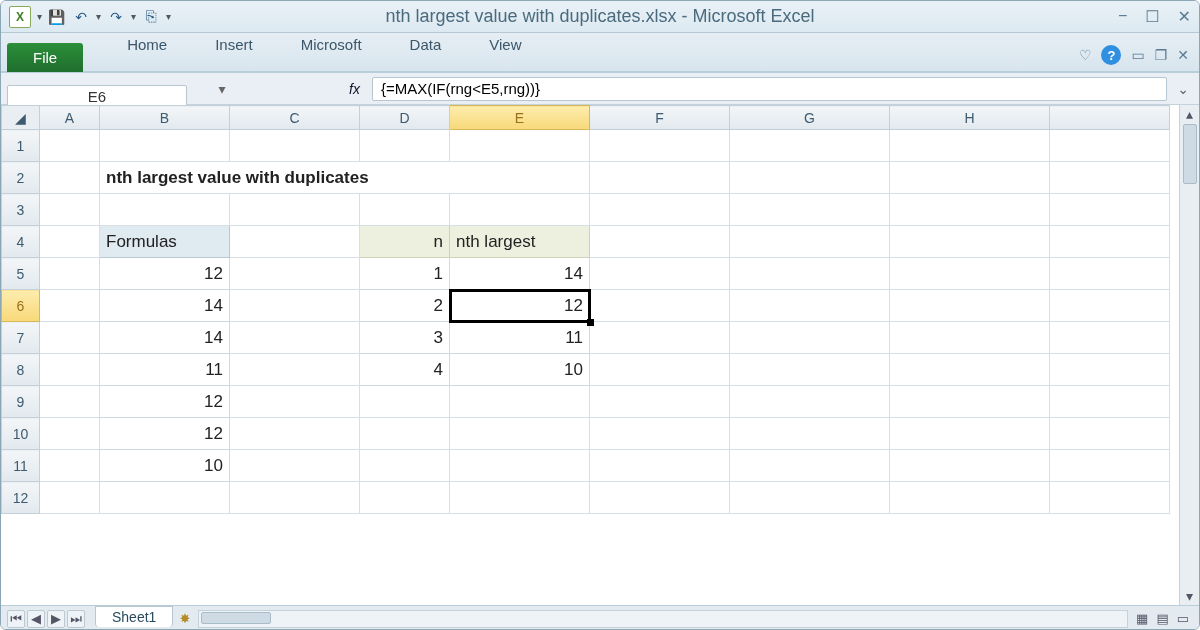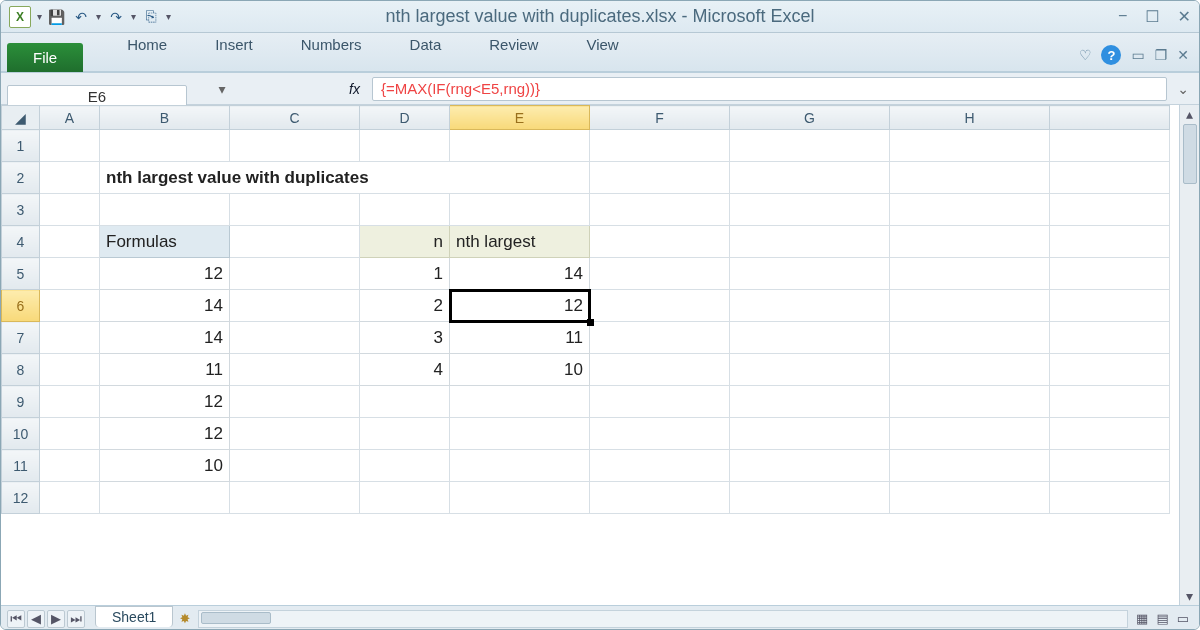--- a/index.html
+++ b/index.html
@@ -69,21 +69,21 @@
   }
   .namebox {
     width: 180px; height:24px; background:#fff; border:1px solid #b7c6d1;
     display:flex; align-items:center; padding:0 10px; font-size:15px; color:#333;
     border-radius:2px; justify-content:center;margin-top:16px;
   }
   .namebox-dd { width:18px; display:flex; justify-content:center; color:#666; margin-left:20px;}
   .fx-label { font-style:italic; color:#0f172a; font-size:14px; padding:0 6px;}
   .formula-input {
     flex:1; height:24px; background:#fff; border:1px solid #b7c6d1; border-radius:2px;
-    display:flex; align-items:center; padding:0 8px; font-size:15px; color:#ef4444;
+    display:flex; align-items:center; padding:0 8px; font-size:15px; color:#000000;
   }
   .fbar-expand { width:20px; color:#666; text-align:center; cursor:pointer;}
 
   
   .sheet-wrap { position:relative; height: calc(630px - 32px - 40px - 32px - 26px); display:flex; }
   .grid-area { flex:1; overflow:hidden; position:relative; background:#fff;}
   .vscroll { width:20px; background:#e9eef2; border-left:1px solid #c4d2dc; display:flex; flex-direction:column; align-items:center;}
   .vscroll .arrow { height:18px; width:100%; display:flex;align-items:center;justify-content:center;color:#556;}
   .vscroll .thumb { width:14px; background:#cfdbe4; border:1px solid #a9bcc9; border-radius:2px; margin:1px auto;}
   
@@ -157,23 +157,22 @@
     <span class="win-btn">−</span>
     <span class="win-btn">☐</span>
     <span class="win-btn">✕</span>
   </div>
 </div>
 
 <div class="ribbon">
   <div class="file-tab">File</div>
   <div class="rtab">Home</div>
   <div class="rtab">Insert</div>
-  <div class="rtab">Numbers</div>
+  <div class="rtab">Microsoft</div>
   <div class="rtab">Data</div>
-  <div class="rtab">Review</div>
   <div class="rtab">View</div>
   <div class="ribbon-right">
     <span style="color:#6b8da6;">♡</span>
     <span class="help-icon">?</span>
     <span>▭</span>
     <span>❐</span>
     <span>✕</span>
   </div>
 </div>
 

